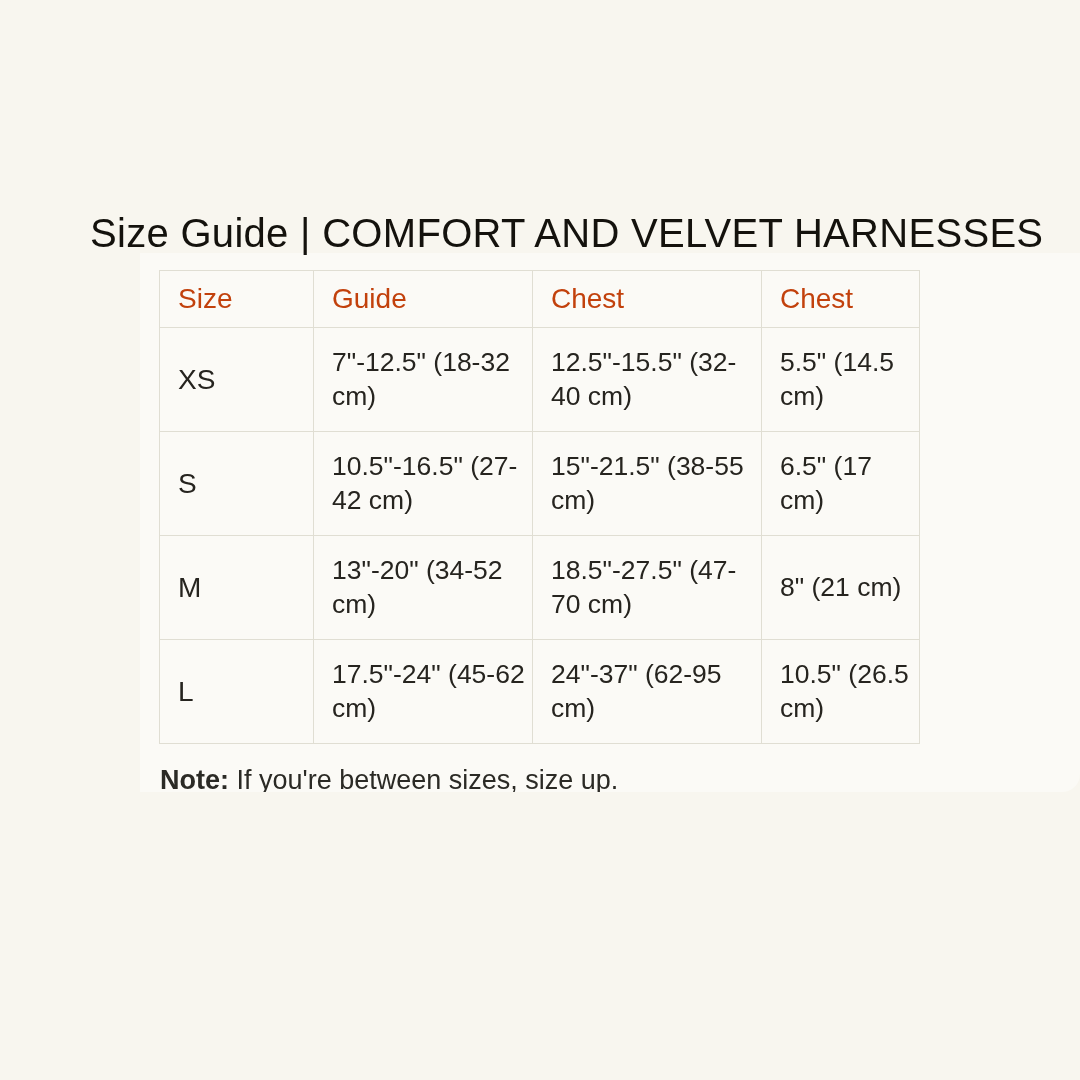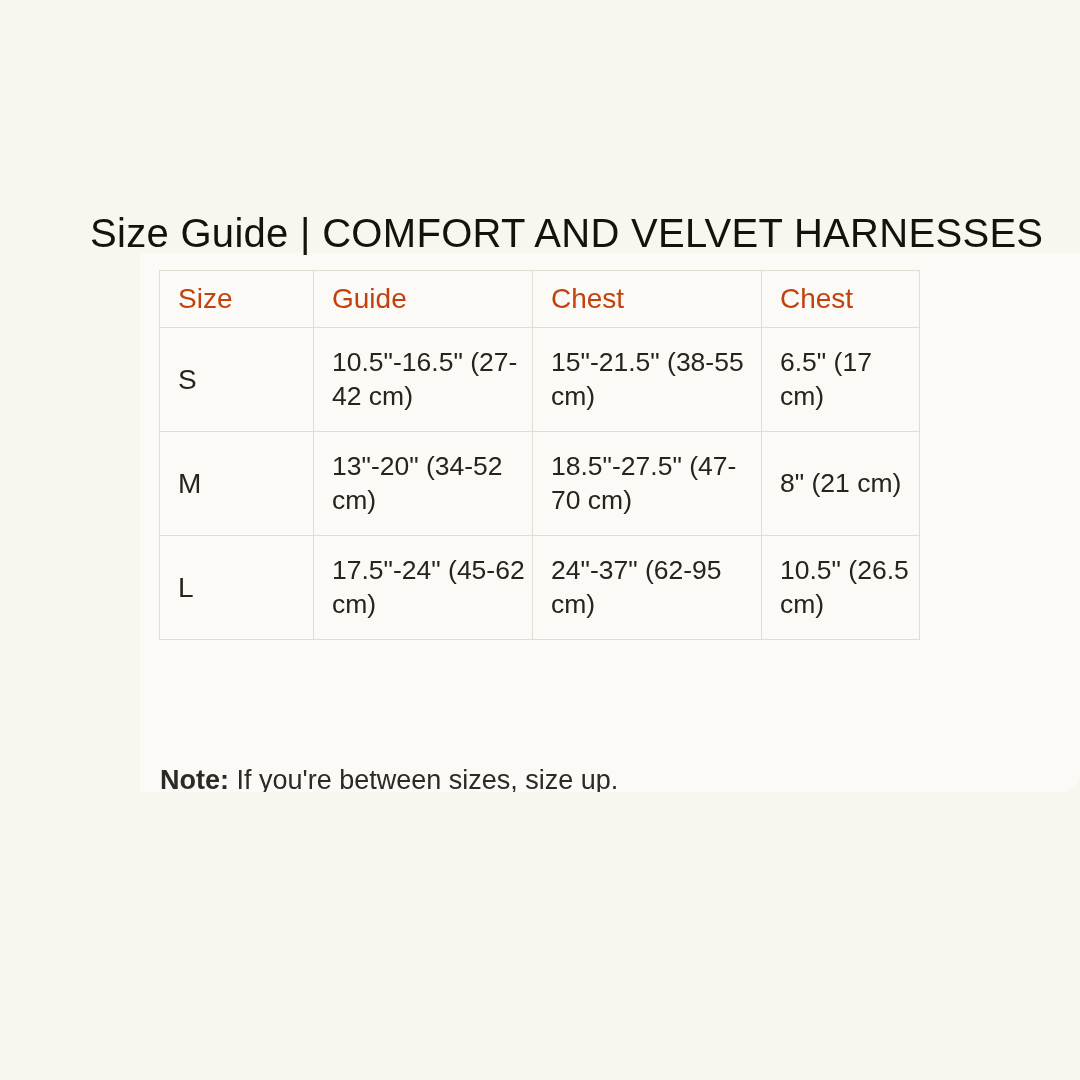--- a/index.html
+++ b/index.html
@@ -122,20 +122,26 @@
     <thead>
       <tr>
         <th>Size</th>
         <th>Guide</th>
         <th>Chest</th>
         <th>Chest</th>
       </tr>
     </thead>
     <tbody>
       <tr>
+        <td class="size-cell">XS</td>
+        <td>7"-12.5" (18-32 cm)</td>
+        <td>12.5"-15.5" (32-40 cm)</td>
+        <td>5.5" (14.5 cm)</td>
+      </tr>
+      <tr>
         <td class="size-cell">S</td>
         <td>10.5"-16.5" (27-42 cm)</td>
         <td>15"-21.5" (38-55 cm)</td>
         <td>6.5" (17 cm)</td>
       </tr>
       <tr>
         <td class="size-cell">M</td>
         <td>13"-20" (34-52 cm)</td>
         <td>18.5"-27.5" (47-70 cm)</td>
         <td>8" (21 cm)</td>

